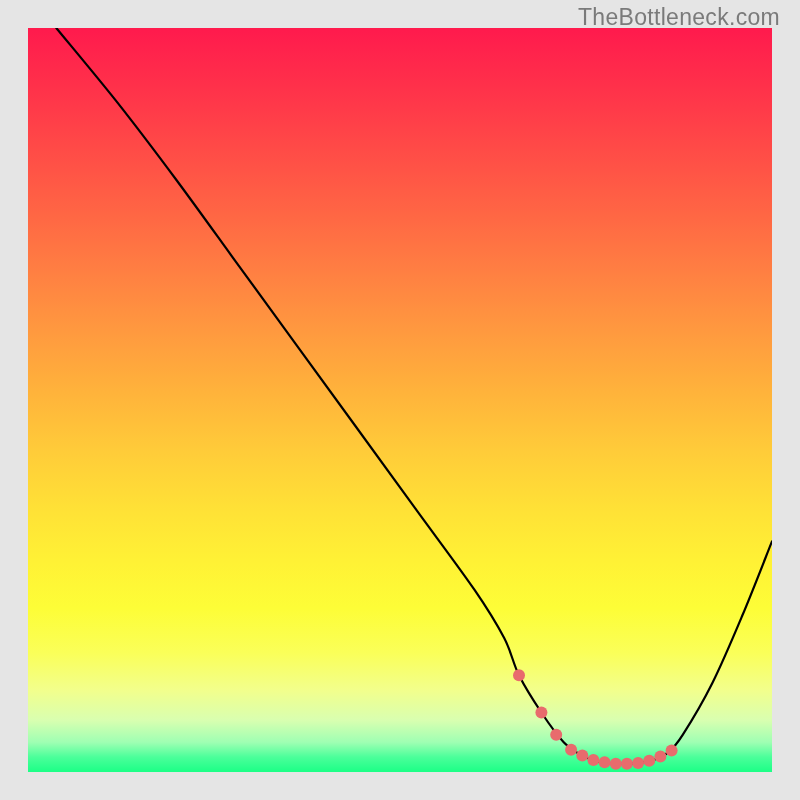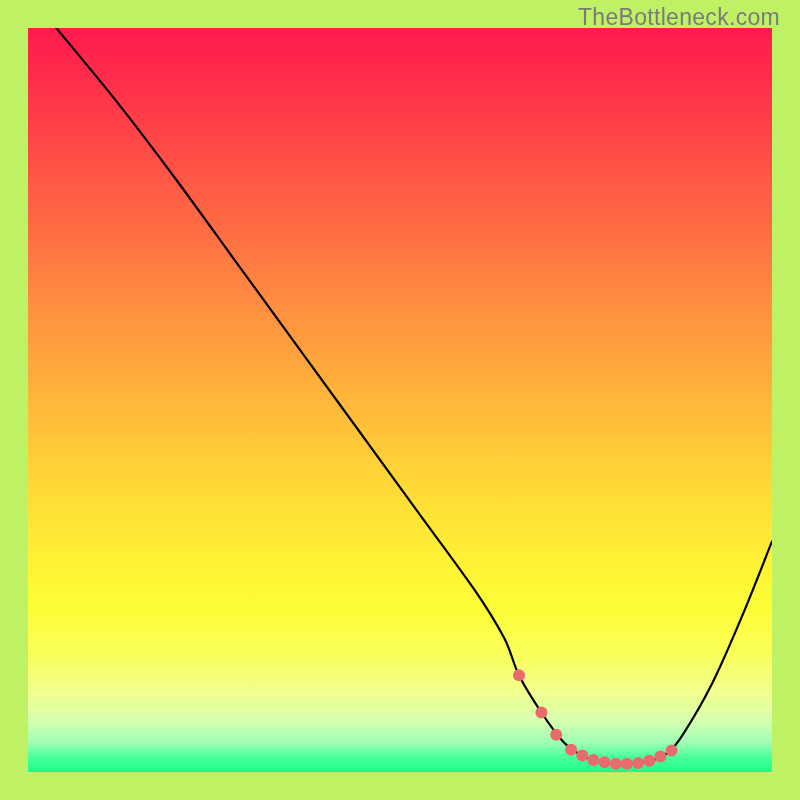--- a/index.html
+++ b/index.html
@@ -8,21 +8,21 @@
     width: 800px;
     height: 800px;
     background: #000;
     overflow: hidden;
     font-family: Arial, Helvetica, sans-serif;
   }
   .frame {
     position: relative;
     width: 800px;
     height: 800px;
-    background: #bef264;
+    background: #e5e5e5;
   }
   .watermark {
     position: absolute;
     top: 4px;
     right: 20px;
     color: #7a7a7a;
     font-size: 23px;
     font-weight: 500;
     letter-spacing: 0.3px;
     z-index: 5;

